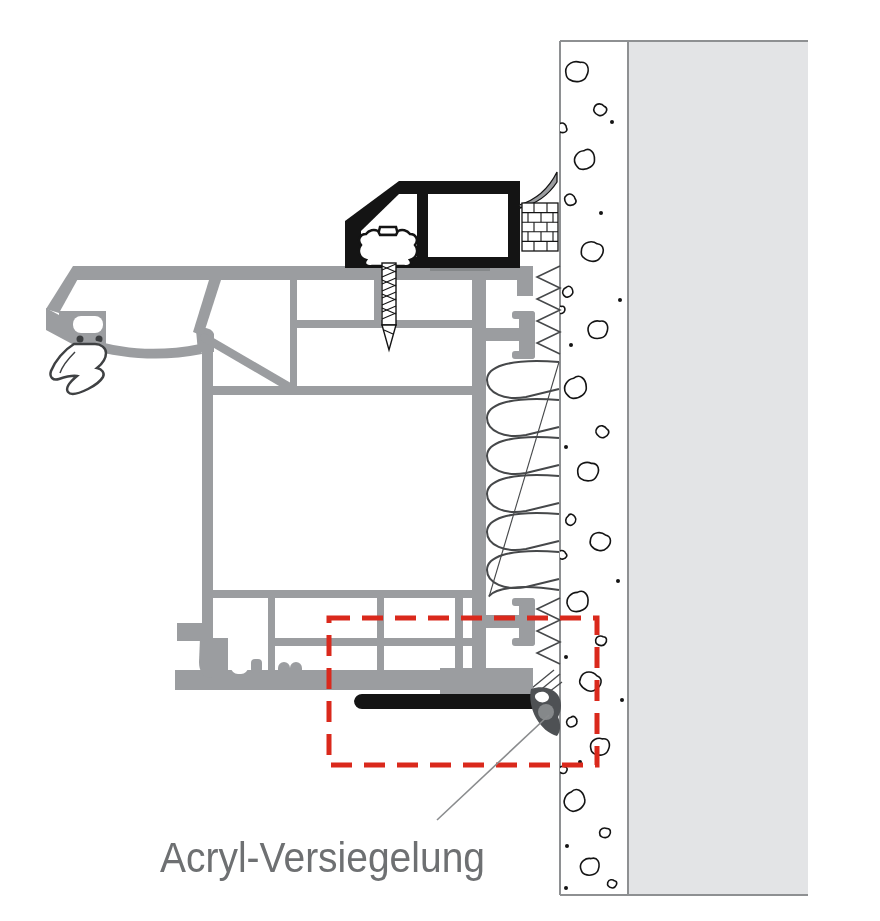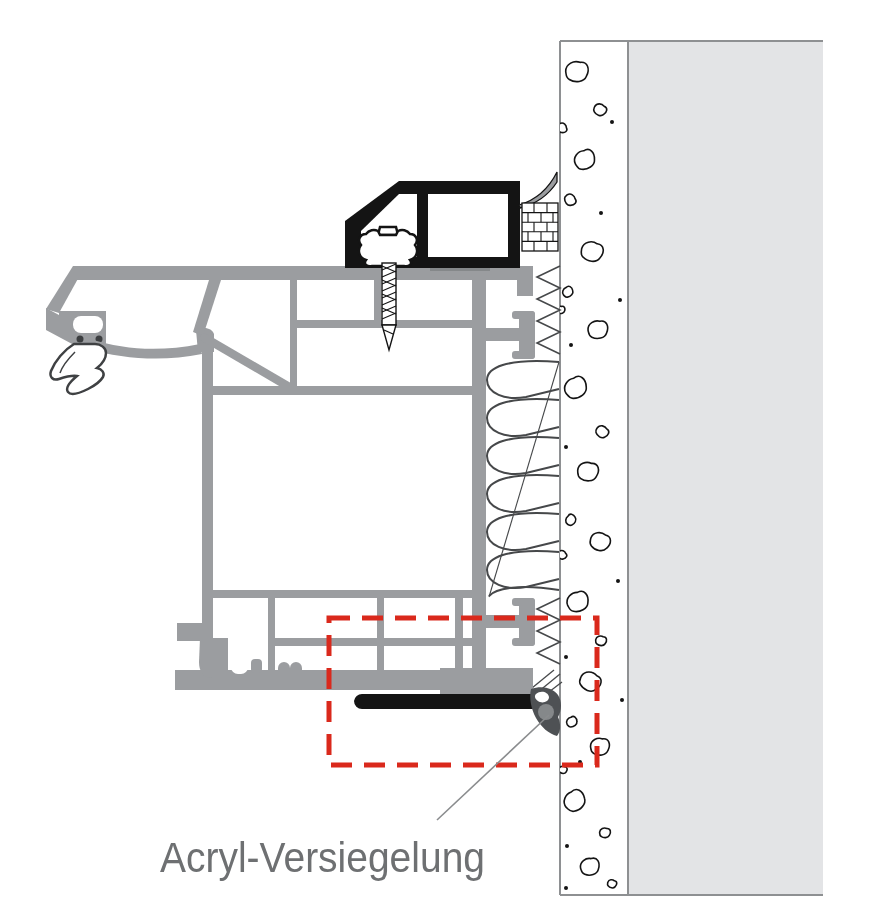--- a/index.html
+++ b/index.html
@@ -1,16 +1,16 @@
 <!DOCTYPE html>
 <html style="--frame-gray: #9b9da0; --outline-dark: #141414; --wall-plaster: #e3e4e6; --wall-border: #8e9092; --concrete-white: #ffffff; --insulation-line: #46484a; --highlight-red: #da291c; --label-gray: #6e7072; --seal-dark: #4e5154; --seal-mid: #85888a; --leader-gray: #8a8c8e;"><head>
 <meta charset="utf-8">
 <style>
   html,body{margin:0;padding:0;background:#ffffff;}
-  .stage{position:relative;width:880px;height:921px;background:#ffffff;overflow:hidden;
+  .stage{position:relative;width:808px;height:921px;background:#ffffff;overflow:hidden;
          font-family:"Liberation Sans", sans-serif;}
   svg{display:block;}
   :root{
     --frame-gray:#9b9da0; --outline-dark:#141414; --wall-plaster:#e3e4e6;
     --wall-border:#8e9092; --concrete-white:#ffffff; --insulation-line:#46484a;
     --highlight-red:#da291c; --label-gray:#6e7072; --seal-dark:#4e5154; --seal-mid:#85888a;
     --leader-gray:#8a8c8e;
   }
   .label-text{font-family:"Liberation Sans", sans-serif; font-size:42px; fill:var(--label-gray);}
 </style>

